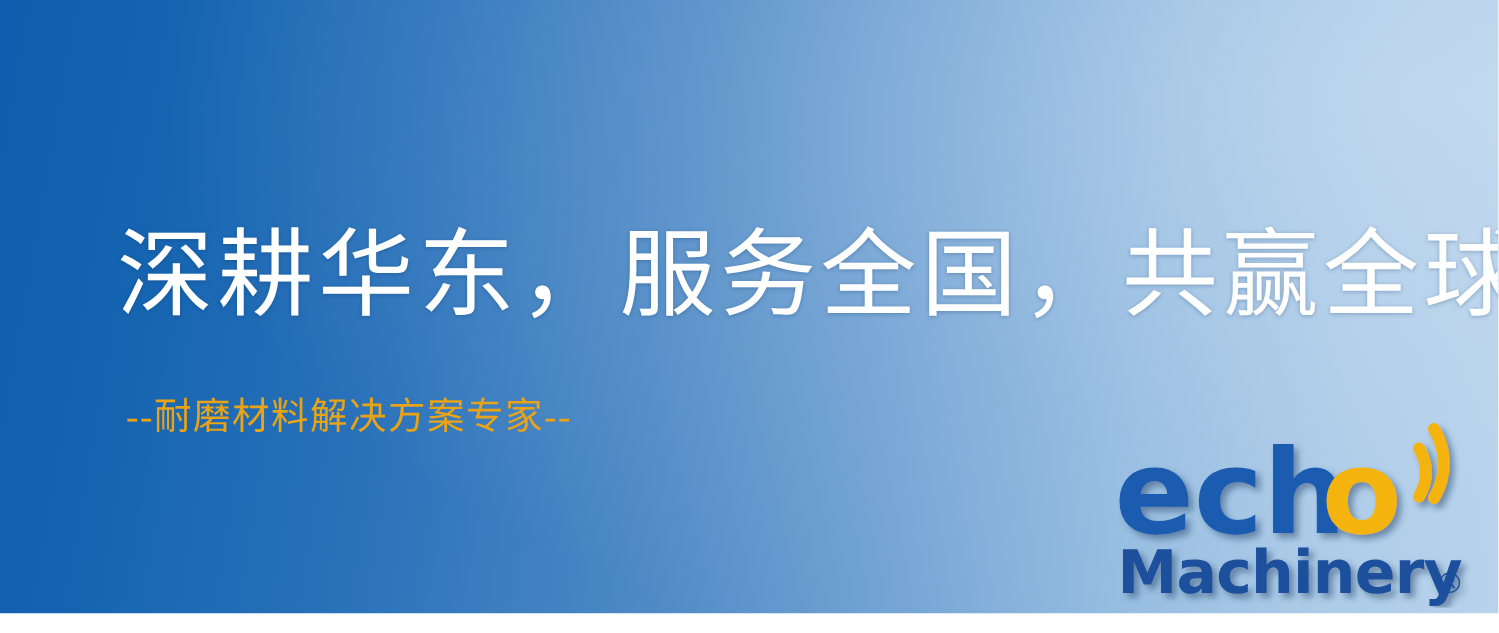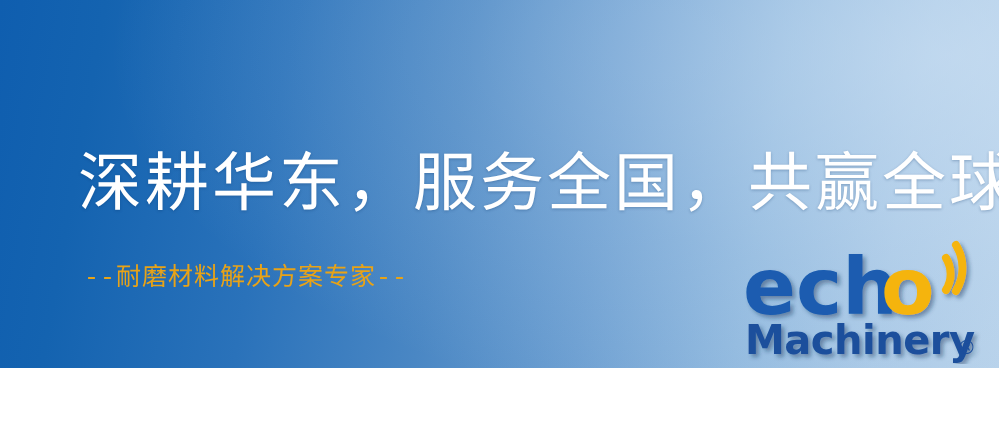--- a/index.html
+++ b/index.html
@@ -5,21 +5,21 @@
 <style>
   html, body {
     margin: 0;
     padding: 0;
     background: #ffffff;
   }
 
   #banner {
     position: relative;
     width: 999px;
-    height: 368px;
+    height: 409px;
     overflow: hidden;
     font-family: "Liberation Sans", "DejaVu Sans", sans-serif;
     background: linear-gradient(100deg,
         #0f5eaf 0%,
         #1463b0 10%,
         #2a72ba 28%,
         #4a87c4 45%,
         #6b9ed1 60%,
         #8fb8de 75%,
         #a8c8e6 88%,
@@ -50,21 +50,21 @@
     color: #ffffff;
     letter-spacing: 3px;
     white-space: nowrap;
     text-shadow: 0 1px 3px rgba(10,50,100,0.30);
   }
 
   
   #subtitle {
     left: 84px;
     top: 266px;
-    font-family: Liberation Mono, monospace;
+    font-family: Liberation Serif, serif;
     font-size: 25px;
     line-height: 1.0;
     color: #e8a317;
     letter-spacing: 1px;
     white-space: nowrap;
   }
 
   
   #logo {
     right: 6px;

